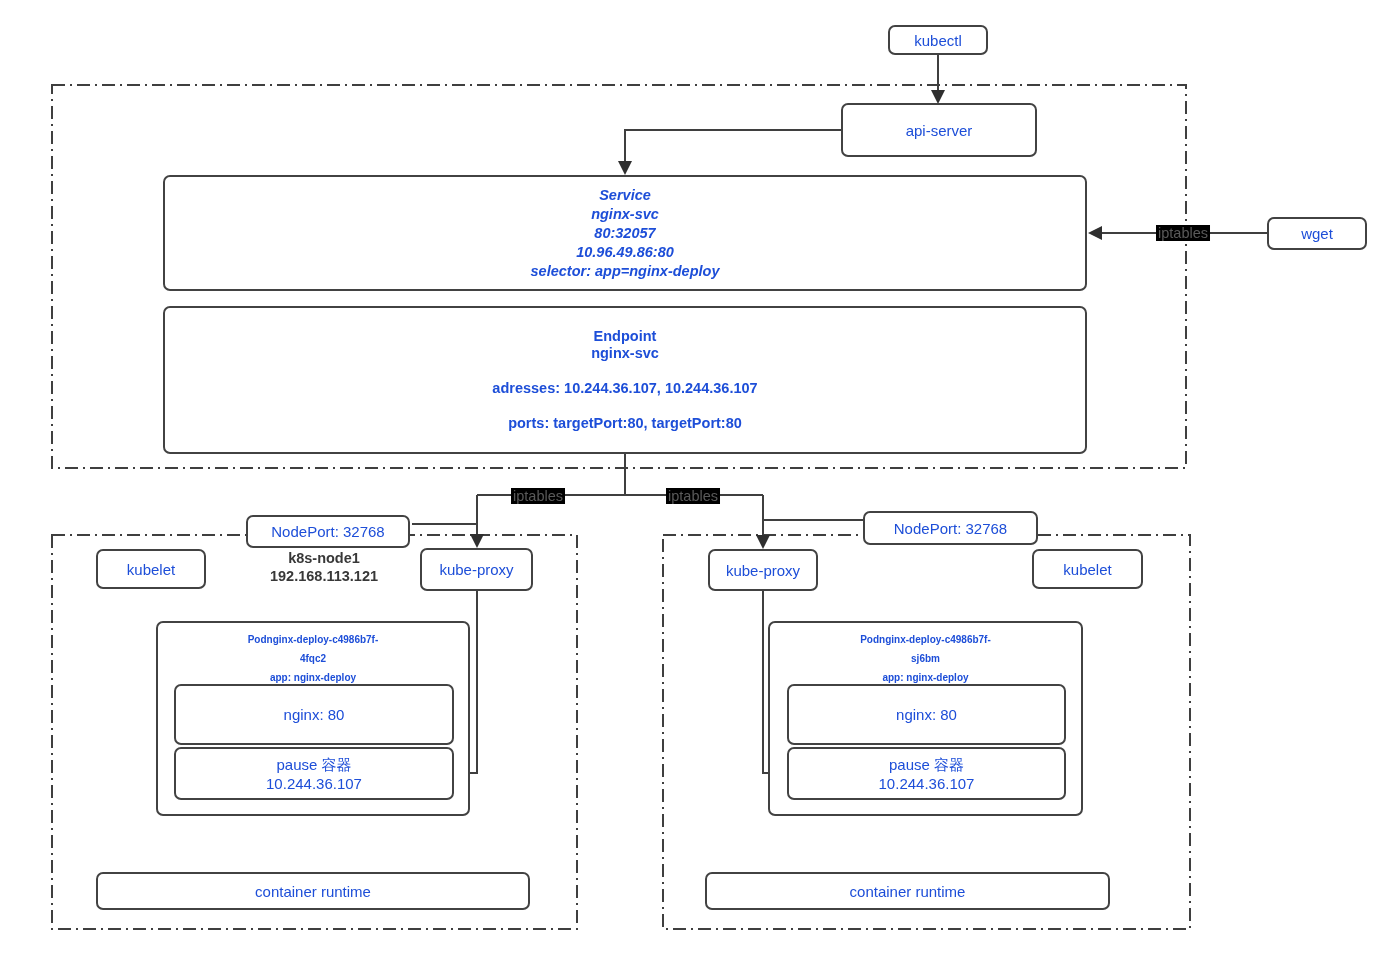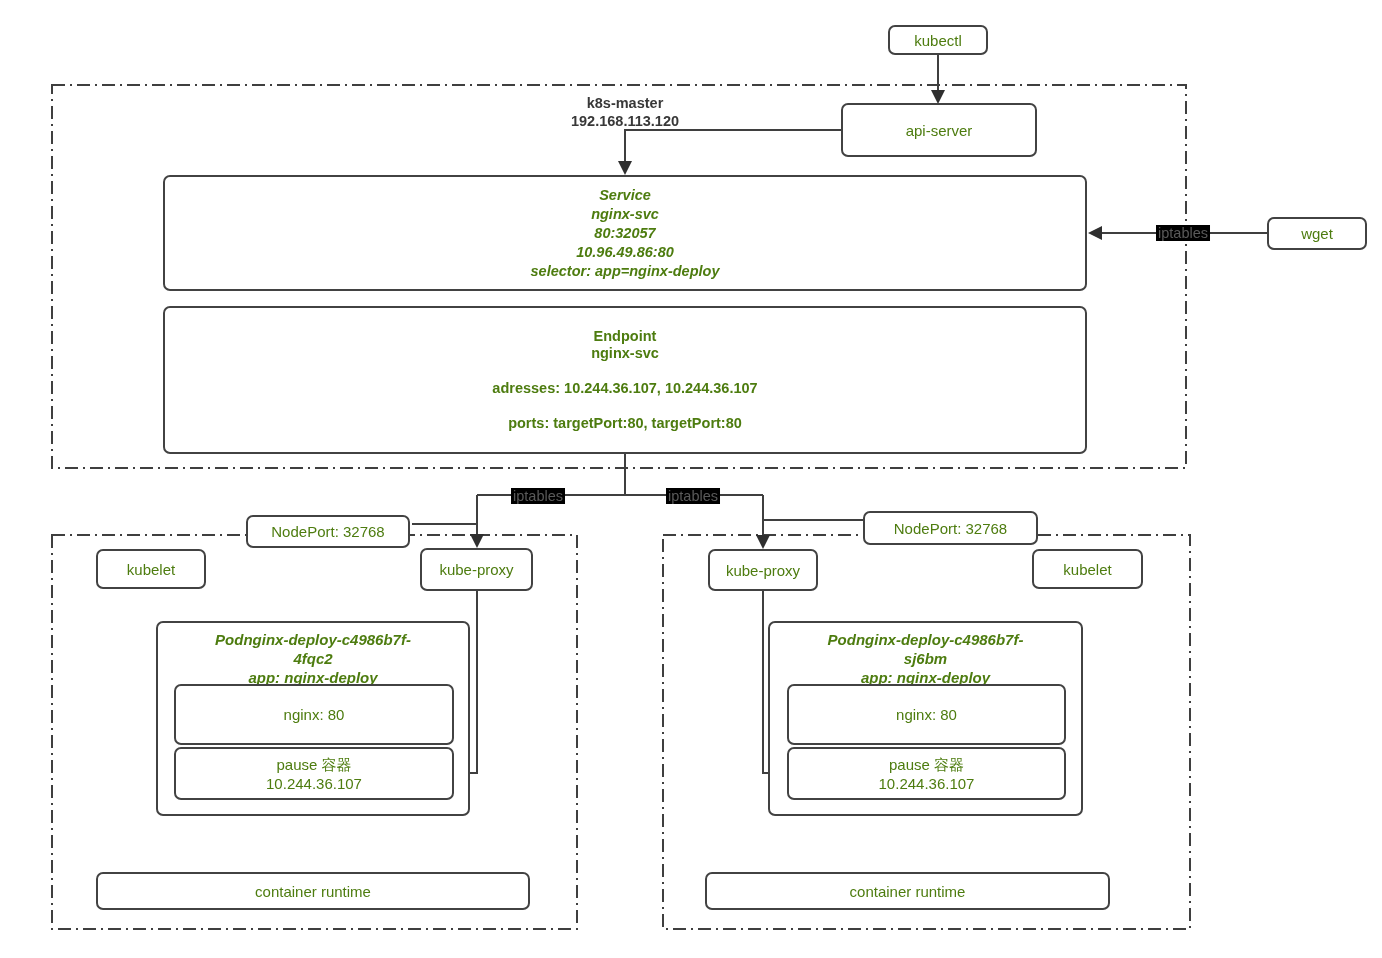--- a/index.html
+++ b/index.html
@@ -4,24 +4,24 @@
 <style>
   html,body{margin:0;padding:0;background:#fff;}
   #canvas{
     position:relative;width:1382px;height:958px;background:#ffffff;
     font-family:"Liberation Sans", sans-serif;color:#383838;overflow:hidden;
   }
   #wires{position:absolute;left:0;top:0;width:1382px;height:958px;z-index:1;}
   .box{
     position:absolute;box-sizing:border-box;border:2px solid #424242;border-radius:7px;
     background:#fff;display:flex;align-items:center;justify-content:center;text-align:center;
-    font-size:15px;color:#4d7c0f;z-index:2;white-space:pre-line;line-height:19px;
+    font-size:15px;color:#1d4ed8;z-index:2;white-space:pre-line;line-height:19px;
   }
   .toptext{align-items:flex-start;}
-  .toptext .inner-title{width:100%;padding-top:7px;font-weight:bold;font-size:15px;line-height:19px;font-style:italic;}
+  .toptext .inner-title{width:100%;padding-top:7px;font-weight:bold;font-size:10px;line-height:19px;}
   .freelabel{
     position:absolute;z-index:2;text-align:center;white-space:pre-line;font-weight:bold;
     font-size:14.5px;line-height:18px;color:#383838;
   }
   .linelabel{
     position:absolute;z-index:3;background:#000000;color:#5a5a5a;font-size:14.5px;
     padding:0 2px;transform:translate(-50%,-50%);white-space:nowrap;
   }
   .svc-text{font-weight:bold;font-size:14.5px;line-height:19px;}
   .ep-text{font-weight:bold;font-size:14.5px;line-height:17.5px;}
@@ -54,22 +54,20 @@
     <path d="M863 520 H763" stroke="#3f3f3f" stroke-width="2" fill="none"></path>
 
     <path d="M477 590 V773 H465" stroke="#3f3f3f" stroke-width="2" fill="none"></path>
     <polygon points="468,766 468,780 454,773" fill="#2f2f2f"></polygon>
     <path d="M763 590 V773 H776" stroke="#3f3f3f" stroke-width="2" fill="none"></path>
     <polygon points="773,766 773,780 787,773" fill="#2f2f2f"></polygon>
   </svg>
 
   <div class="box" style="left:888px;top:25px;width:100px;height:30px;">kubectl</div>
 
-  <div class="freelabel" style="left:495px;top:94px;width:260px;">k8s-master
-192.168.113.120</div>
 
   <div class="box" style="left:841px;top:103px;width:196px;height:54px;">api-server</div>
 
   <div class="box svc-text" style="left:163px;top:175px;width:924px;height:116px;font-style:italic;">Service
 nginx-svc
 80:32057
 10.96.49.86:80
 selector: app=nginx-deploy</div>
 
   <div class="box ep-text" style="left:163px;top:306px;width:924px;height:148px;">Endpoint
@@ -79,20 +77,22 @@
 
 ports: targetPort:80, targetPort:80</div>
 
   <div class="box" style="left:1267px;top:217px;width:100px;height:33px;">wget</div>
 
   <span class="linelabel" style="left:1183px;top:233px;">iptables</span>
   <span class="linelabel" style="left:538px;top:496px;">iptables</span>
   <span class="linelabel" style="left:693px;top:496px;">iptables</span>
 
   <div class="box" style="left:246px;top:515px;width:164px;height:33px;">NodePort: 32768</div>
+  <div class="freelabel" style="left:224px;top:549px;width:200px;">k8s-node1
+192.168.113.121</div>
   <div class="box" style="left:96px;top:549px;width:110px;height:40px;">kubelet</div>
   <div class="box" style="left:420px;top:548px;width:113px;height:43px;">kube-proxy</div>
 
   <div class="box toptext" style="left:156px;top:621px;width:314px;height:195px;">
     <div class="inner-title">Podnginx-deploy-c4986b7f-
 4fqc2
 app: nginx-deploy</div>
   </div>
   <div class="box" style="left:174px;top:684px;width:280px;height:61px;">nginx: 80</div>
   <div class="box" style="left:174px;top:747px;width:280px;height:53px;">pause 容器

